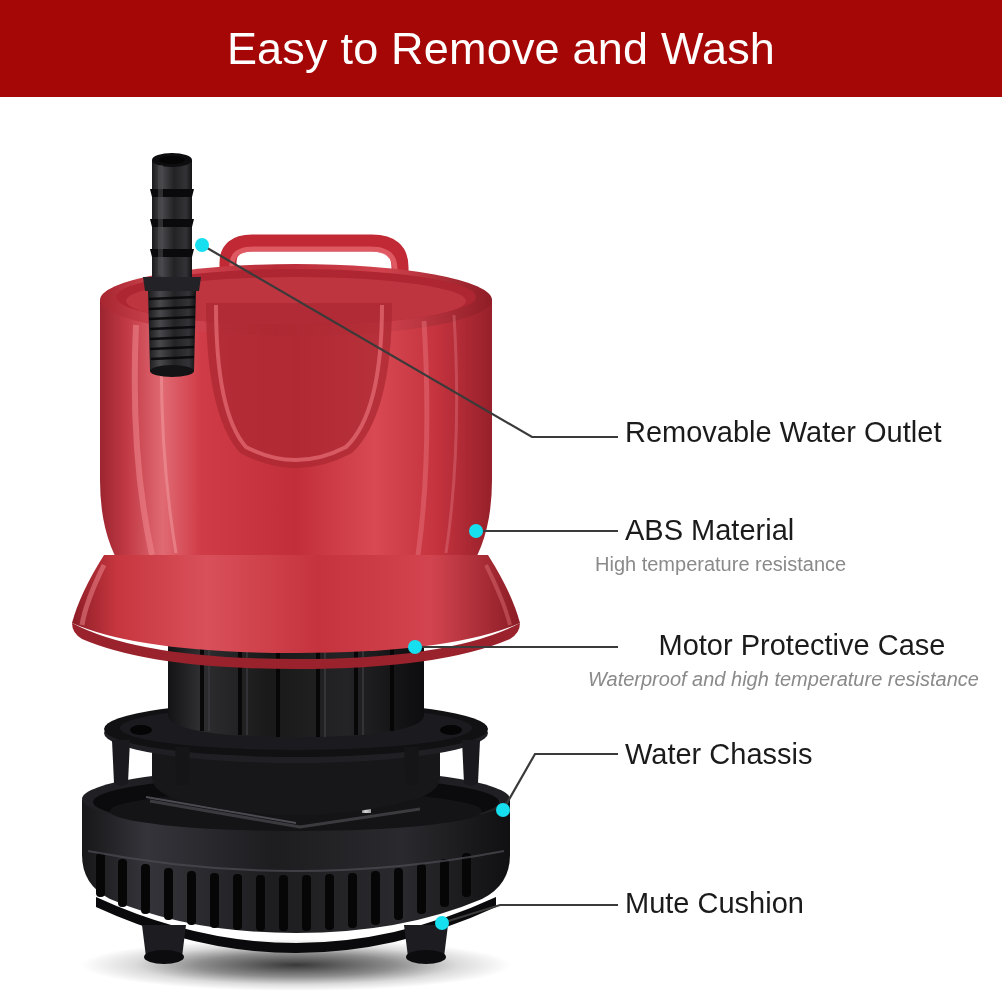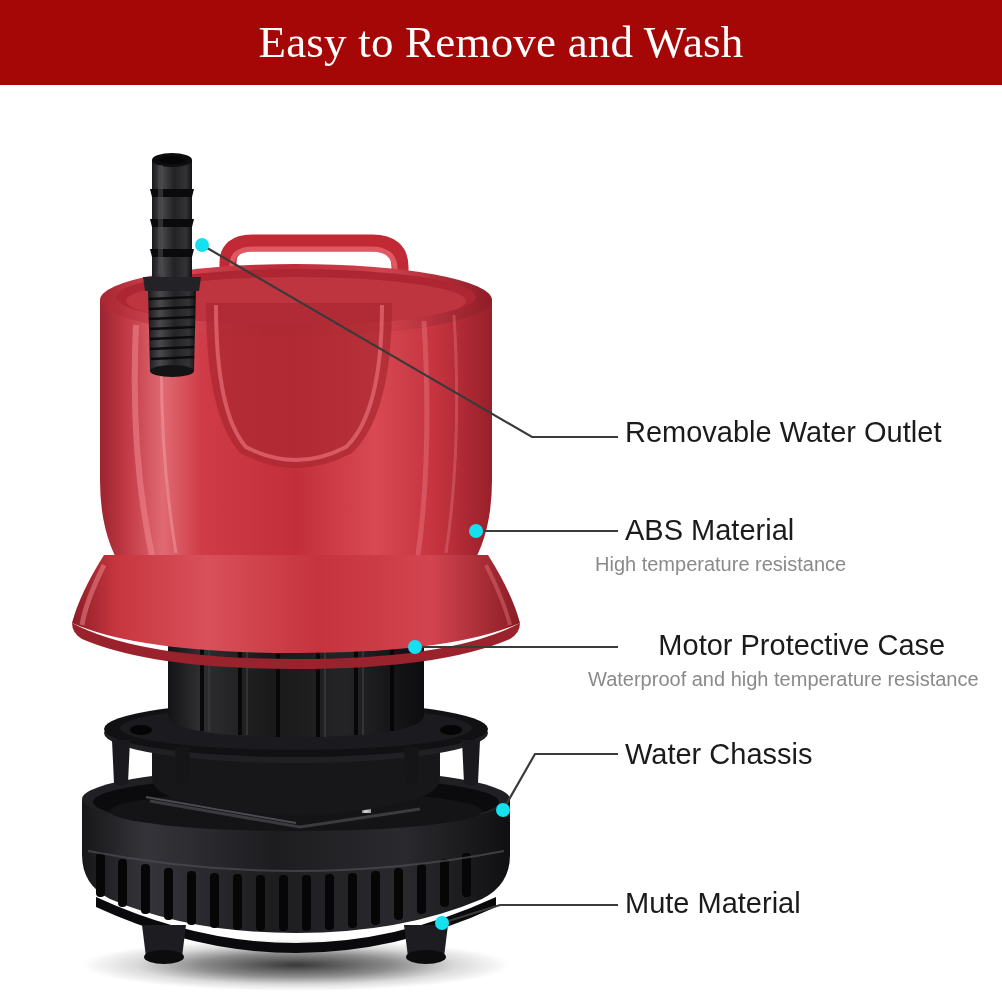--- a/index.html
+++ b/index.html
@@ -17,26 +17,25 @@
     background: #ffffff;
     overflow: hidden;
   }
 
   
   .banner {
     position: absolute;
     left: 0;
     top: 0;
     width: 1002px;
-    height: 85px;
+    height: 97px;
     background: #a50706;
     display: flex;
     align-items: center;
     justify-content: center;
-    font-family: Liberation Serif, serif;
   }
   .banner-title {
     color: #ffffff;
     font-size: 45px;
     font-weight: 400;
     letter-spacing: 0.2px;
     line-height: 1;
     white-space: nowrap;
   }
 
@@ -65,21 +64,21 @@
     font-size: 20px;
     color: #8a8a8a;
     line-height: 1.05;
     font-weight: 400;
     margin-top: 9px;
   }
   #callout-outlet   { left: 625px; top: 417px; }
   #callout-abs      { left: 625px; top: 515px; }
   #callout-abs .callout-sub { margin-left: -30px; }
   #callout-motor    { left: 625px; top: 630px; text-align: center; }
-  #callout-motor .callout-sub { margin-left: -37px; }
+  #callout-motor .callout-sub { margin-left: -37px; font-style: italic; }
   #callout-inlet    { left: 625px; top: 739px; }
   #callout-mute     { left: 625px; top: 888px; }
 </style>
 </head>
 <body>
 
 <div id="page">
 
   <div class="banner">
     <div class="banner-title">Easy to Remove and Wash</div>
@@ -323,16 +322,16 @@
   <div class="callout" id="callout-motor">
     <div class="callout-title">Motor Protective Case</div>
     <div class="callout-sub">Waterproof and high temperature resistance</div>
   </div>
 
   <div class="callout" id="callout-inlet">
     <div class="callout-title">Water Chassis</div>
   </div>
 
   <div class="callout" id="callout-mute">
-    <div class="callout-title">Mute Material</div>
+    <div class="callout-title">Mute Cushion</div>
   </div>
 
 </div>
 
 </body></html>

